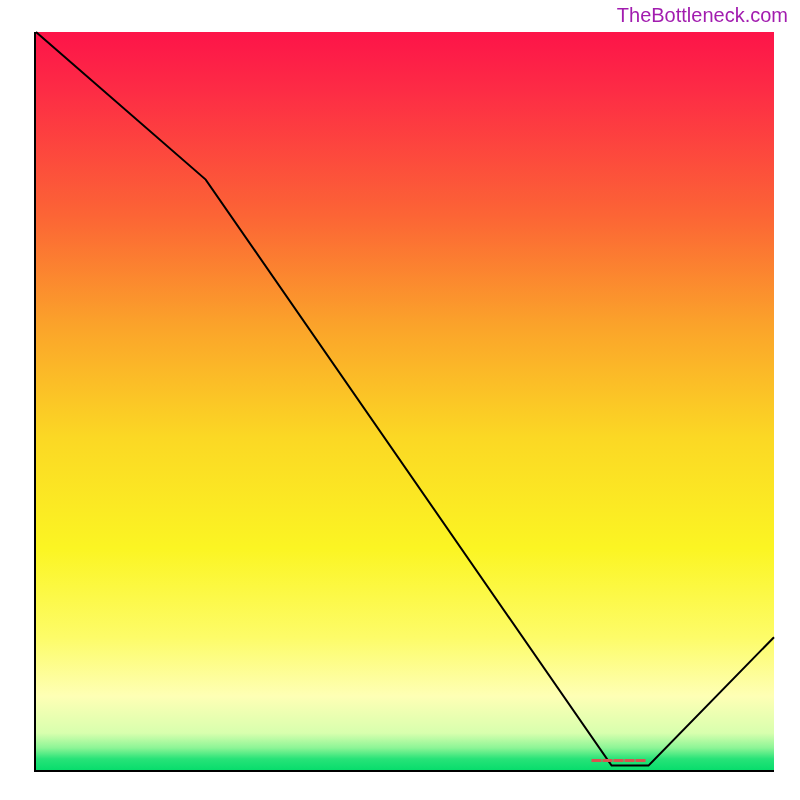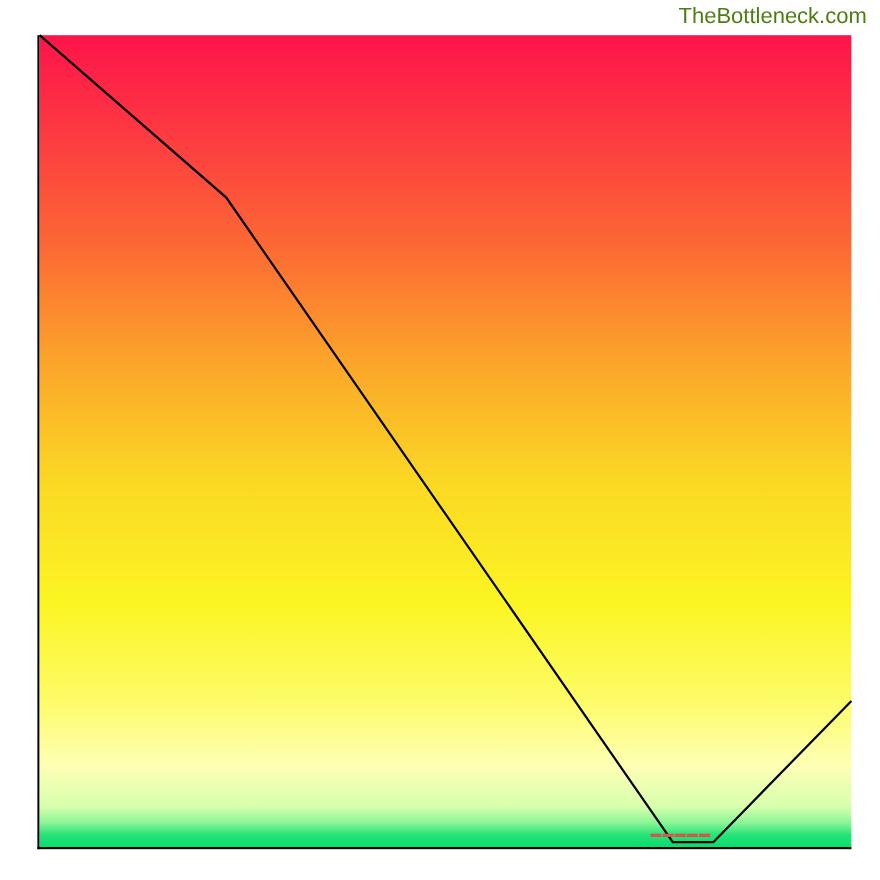--- a/index.html
+++ b/index.html
@@ -9,21 +9,21 @@
     height: 800px;
     background: #ffffff;
     font-family: Arial, Helvetica, sans-serif;
     position: relative;
   }
   .watermark {
     position: absolute;
     top: 4px;
     right: 12px;
     font-size: 20px;
-    color: #4d7c0f;
+    color: #a21caf;
     font-family: Arial, sans-serif;
   }
   .chart-frame {
     position: absolute;
     left: 34px;
     top: 32px;
     width: 740px;
     height: 740px;
     border-left: 2px solid #000;
     border-bottom: 2px solid #000;

